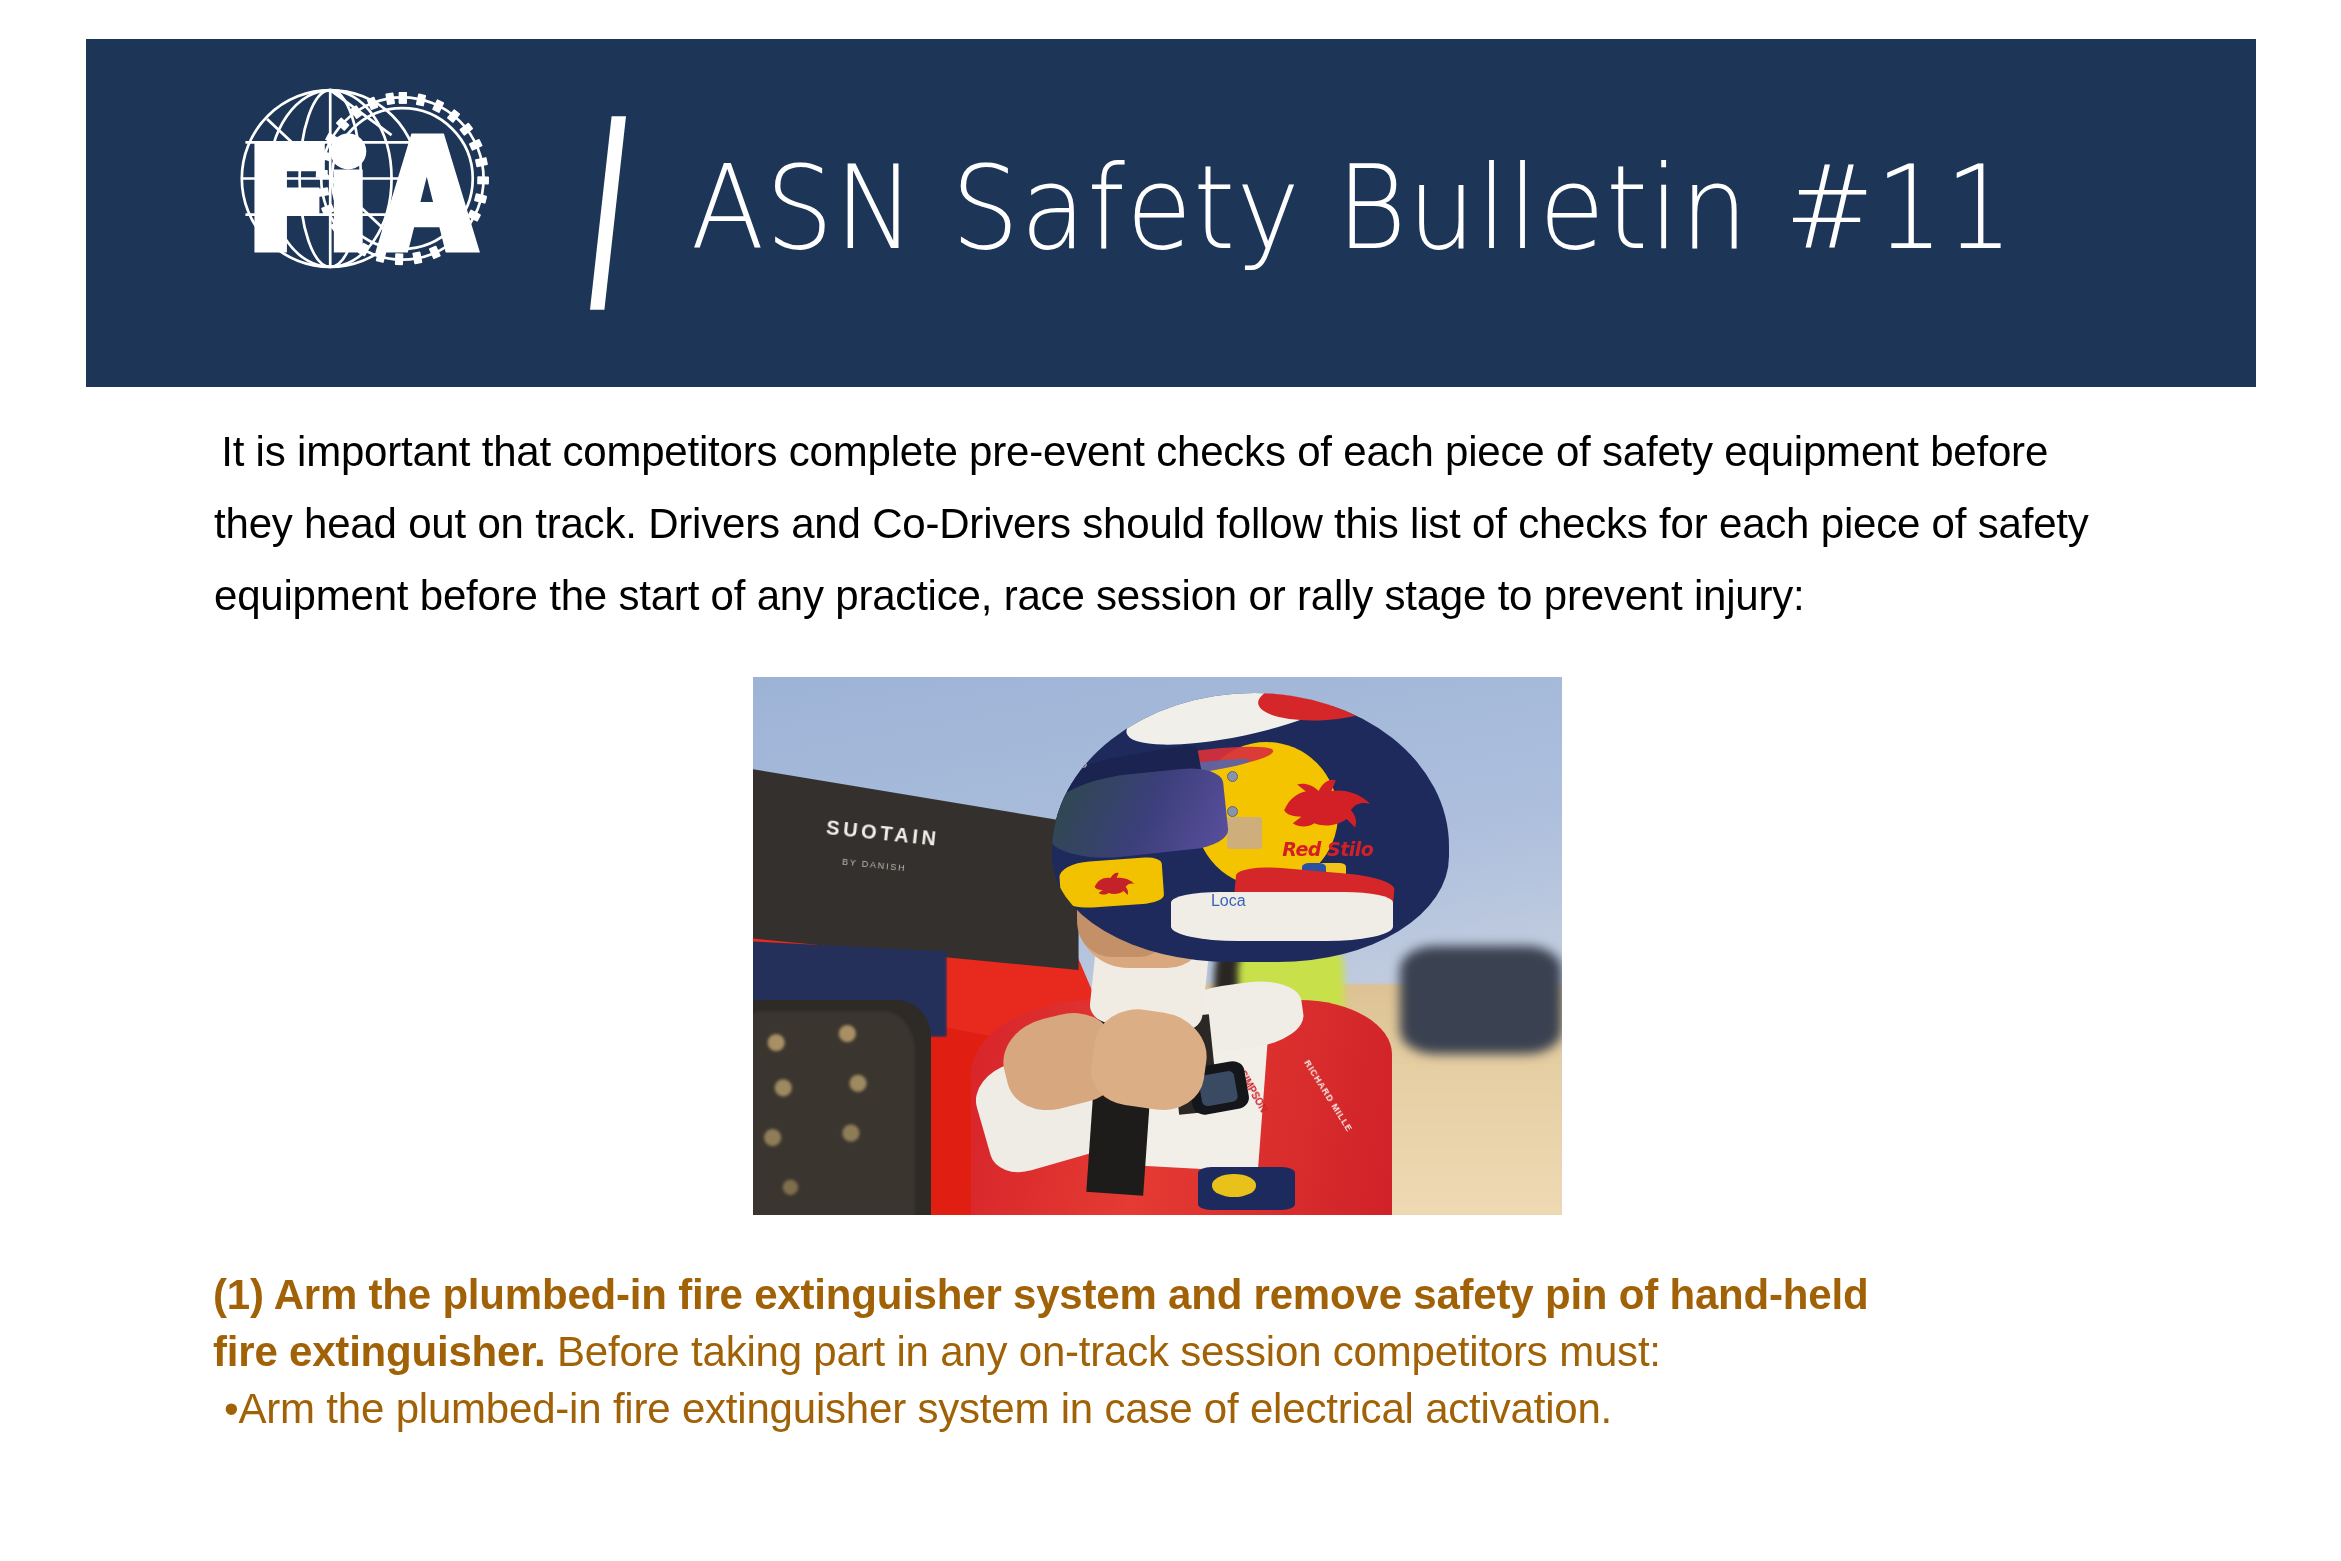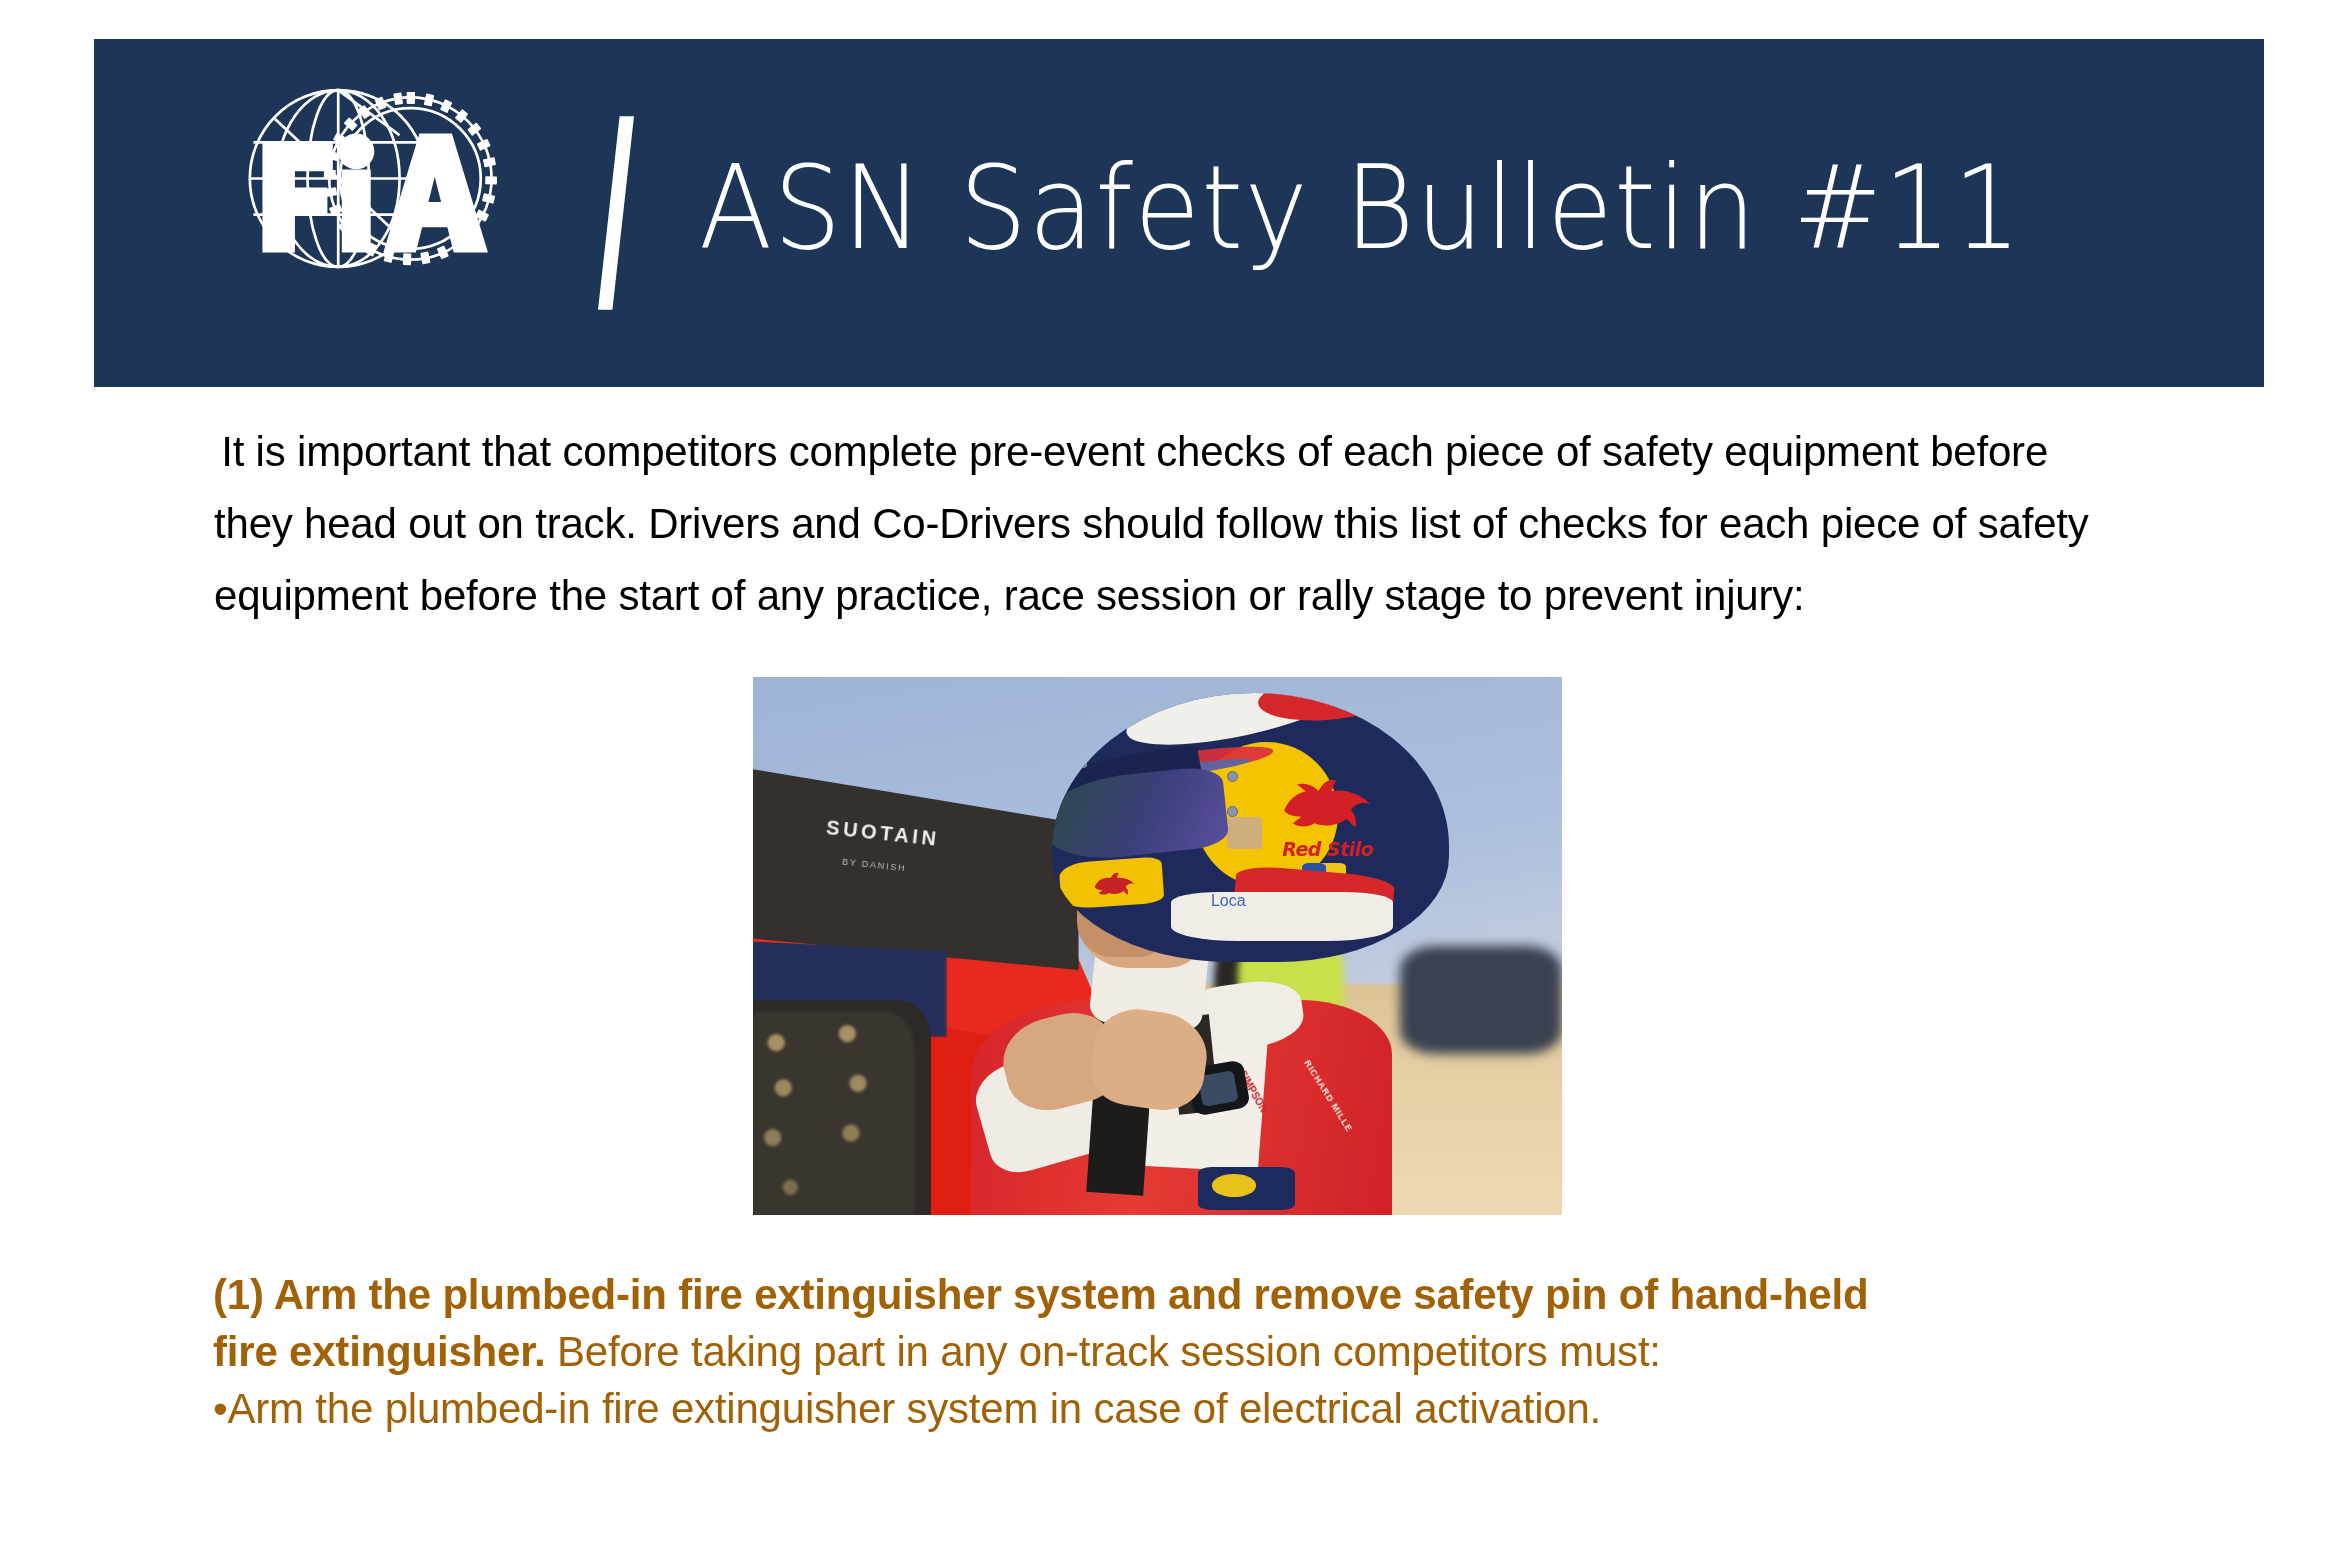--- a/index.html
+++ b/index.html
@@ -12,21 +12,20 @@
   }
 
   
   .header-band{
     position:absolute;
     left:86px; top:39px;
     width:2170px; height:348px;
     background:#1d3557;
     display:flex;
     align-items:center;
-    margin-left:8px;
   }
   .fia-logo{
     position:absolute;
     left:145px; top:33px;
     width:267px; height:213px;
   }
   .fia-logo svg{display:block;width:100%;height:100%;}
 
   .header-slash{
     position:absolute;
@@ -335,21 +334,21 @@
   .section{
     position:absolute;
     left:213px; top:1266px;
     width:1910px;
     font-size:42px;
     line-height:57px;
     color:#a16207;
     letter-spacing:-0.2px;
   }
   .section b{font-weight:700;}
-  .bullet-line{white-space:nowrap;}
+  .bullet-line{white-space:nowrap;margin-left:11px;}
   .bullet-cont{padding-left:16px;}
 </style>
 </head>
 <body>
 
 <div class="header-band">
 
   <div class="fia-logo">
     <svg viewBox="0 0 296 236" xmlns="http://www.w3.org/2000/svg">
       <g fill="none" stroke="#ffffff" stroke-width="3">

